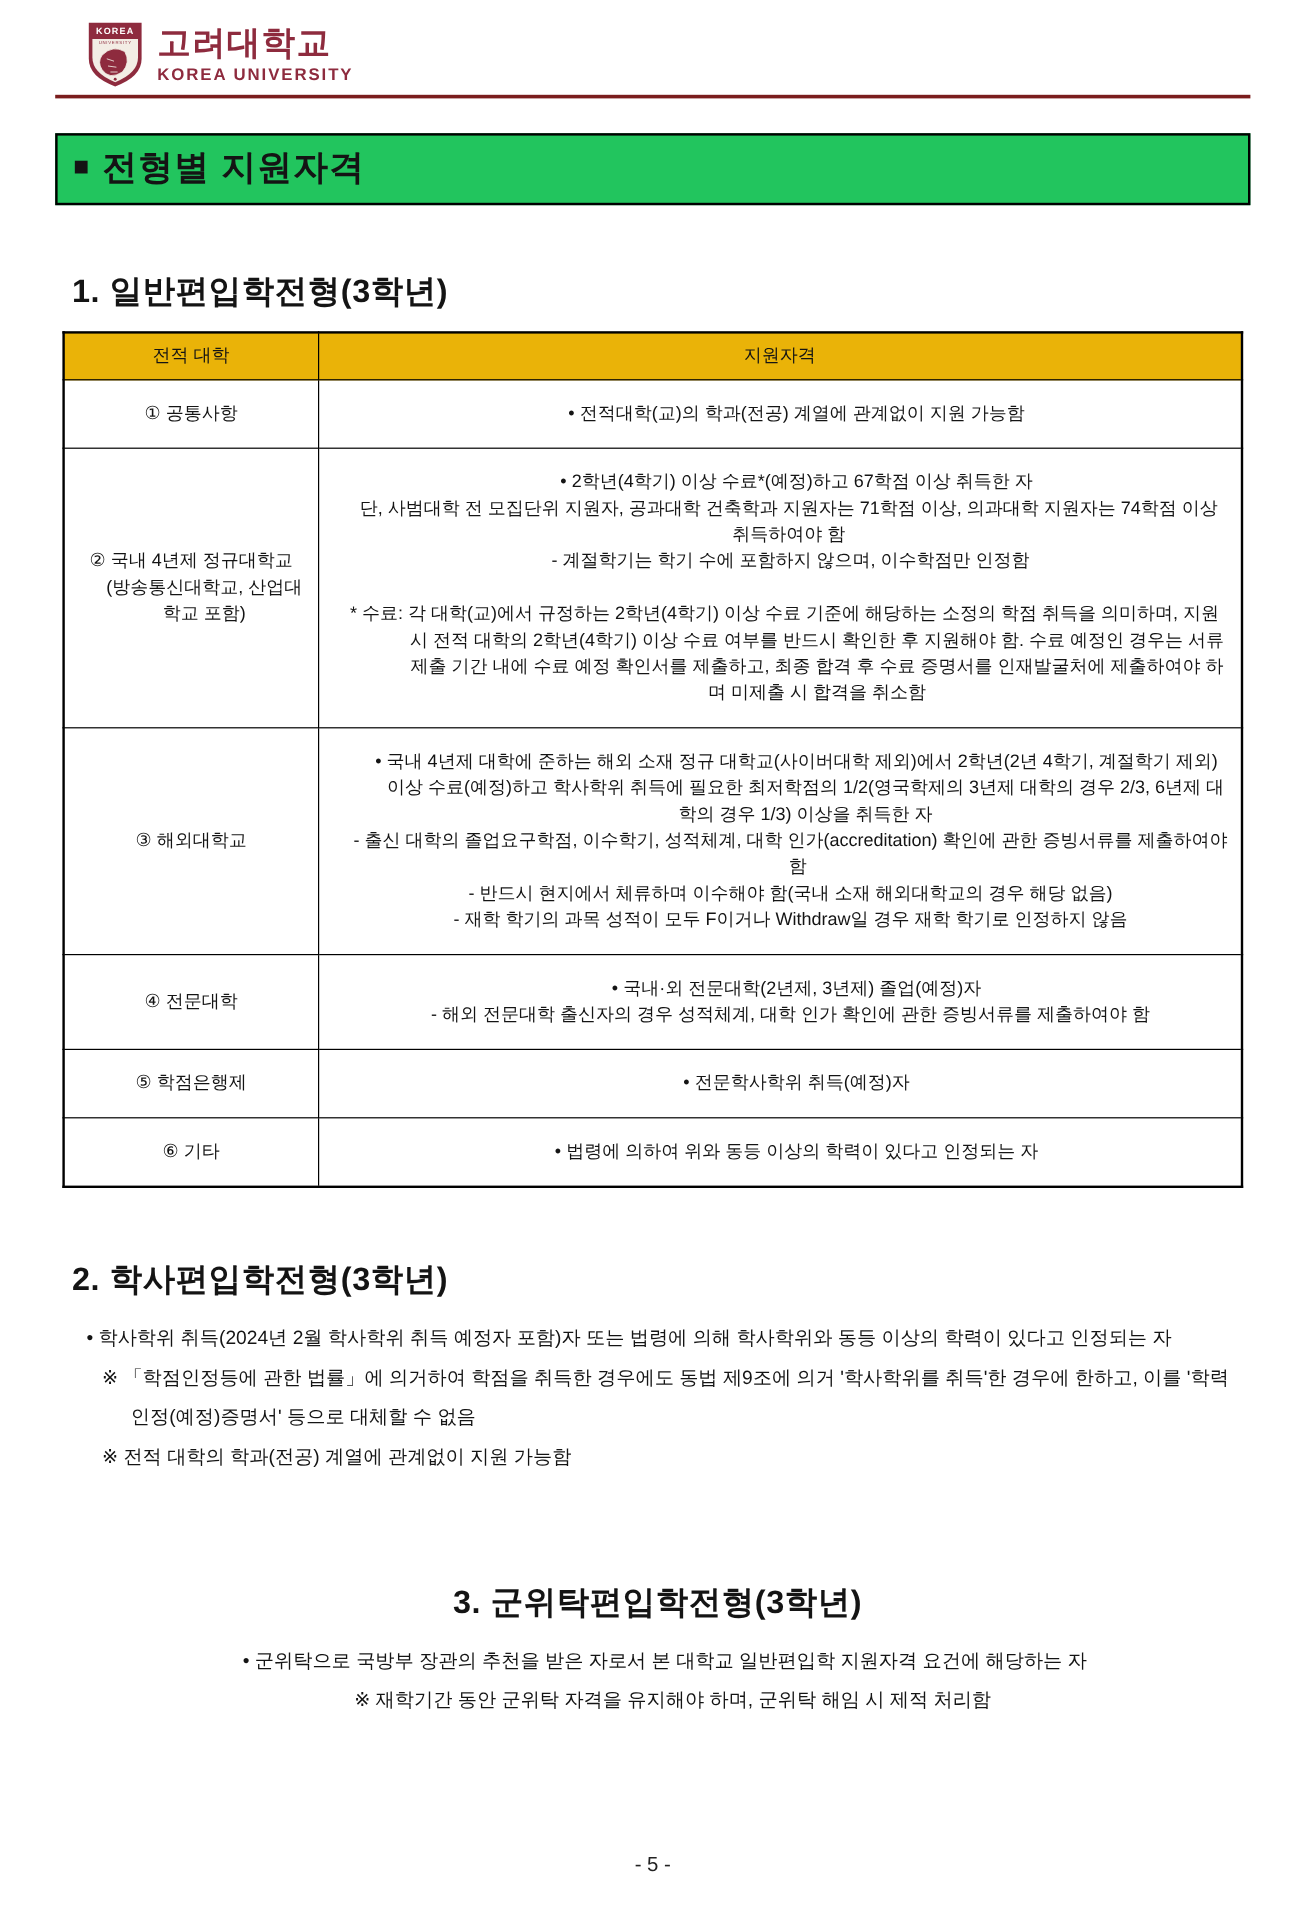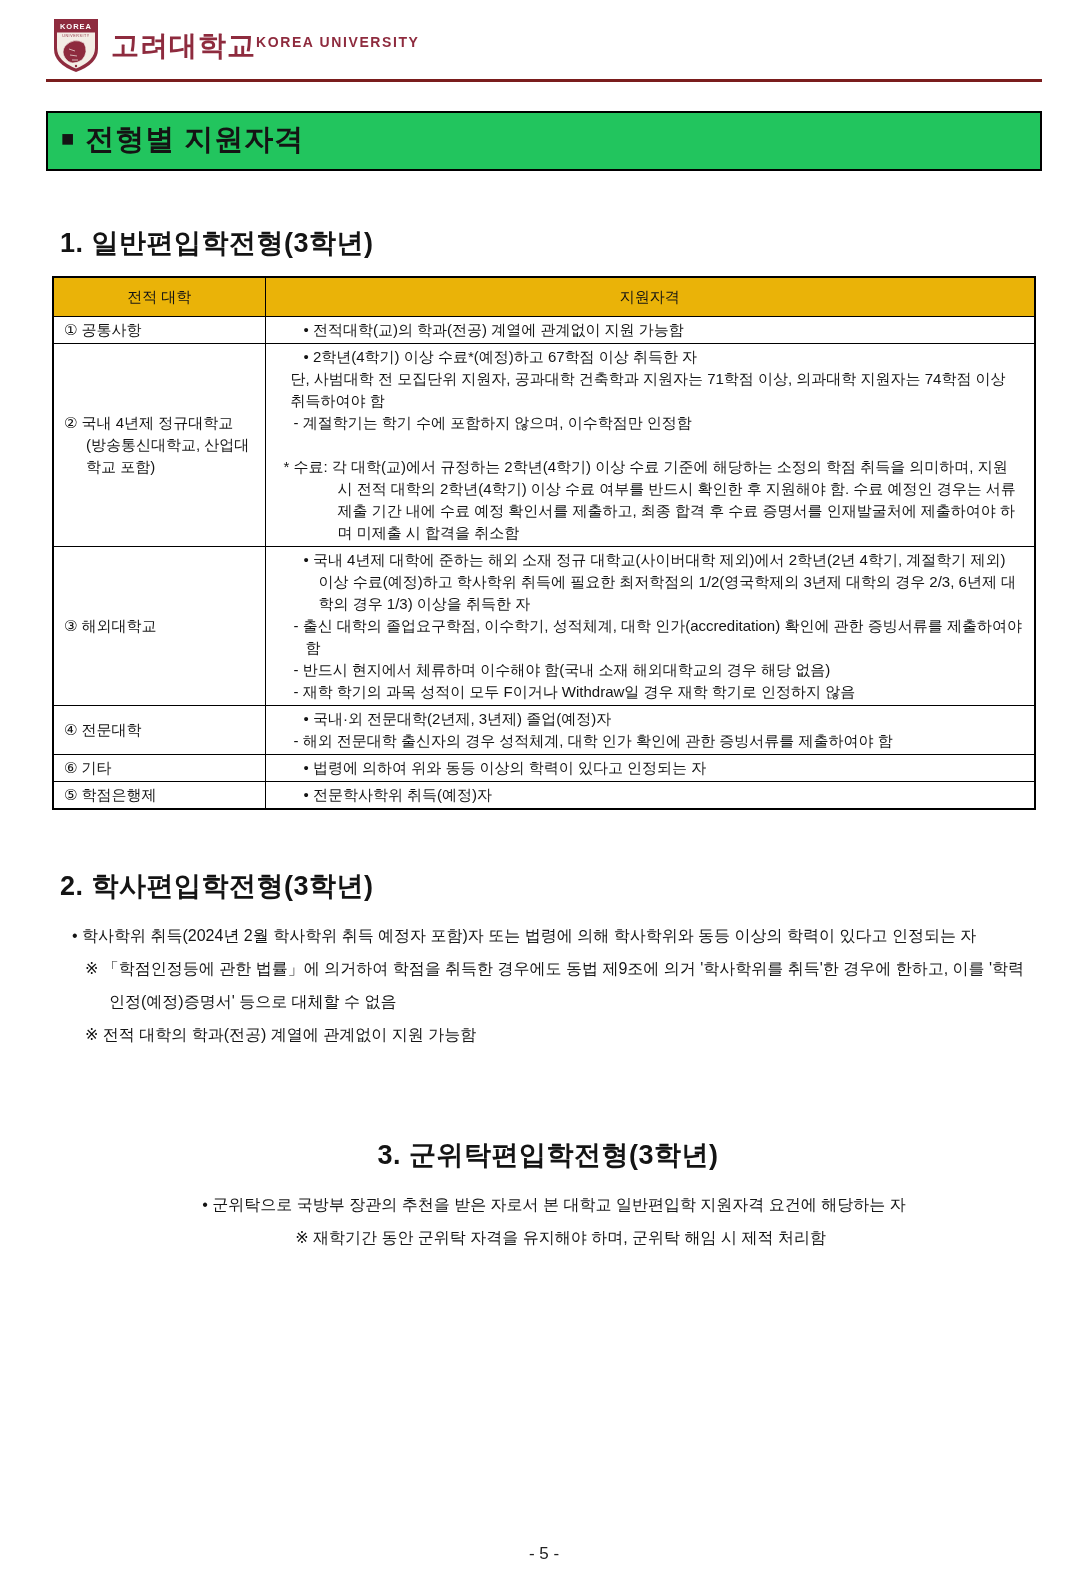--- a/index.html
+++ b/index.html
@@ -6,23 +6,23 @@
   html, body { margin: 0; padding: 0; }
   body {
     width: 1088px; height: 1590px;
     background: #ffffff;
     font-family: "Liberation Sans", "DejaVu Sans", sans-serif;
     color: #141414;
     position: relative;
   }
 
   
-  .logo-row { display: flex; align-items: center; gap: 11px; padding: 17px 0 0 52px; }
+  .logo-row { display: flex; align-items: center; gap: 11px; padding: 17px 0 0 72px; }
   .crest { width: 48px; height: 57px; flex: 0 0 auto; }
-  .logo-text { display: flex; flex-direction: row; }
+  .logo-text { display: flex; flex-direction: column; }
   .logo-ko { font-size: 28px; font-weight: bold; color: #8e2b3e; line-height: 1.05; letter-spacing: 1px; }
   .logo-en { font-size: 14px; font-weight: bold; color: #8e2b3e; letter-spacing: 1.6px; margin-top: 3px; }
   .top-rule { height: 3px; background: #7a1d1d; margin: 5px 46px 0 46px; }
 
   
   .banner {
     margin: 29px 46px 0 46px;
     border: 2px solid #000;
     background: #22c55e;
     padding: 7px 13px 9px 13px;
@@ -36,23 +36,24 @@
   .sec-heading { font-size: 27px; font-weight: bold; margin: 0 0 15px 8px; letter-spacing: 0.5px; }
   .section-1 { margin-top: 54px; }
   .section-2 { margin-top: 58px; }
   .section-3 { margin-top: 86px; text-align: center; }
 
   
   table.qual { width: 100%; border-collapse: collapse; border: 2px solid #000; table-layout: fixed; }
   table.qual th, table.qual td {
     border: 1.5px solid #000;
     font-size: 15px; line-height: 22px;
-    padding: 2px 10px;
+    padding: 17px 10px;
     vertical-align: middle;
     font-weight: normal;
+    text-align: center;
   }
   table.qual th { background: #eab308; text-align: center; padding: 8px 6px; }
   col.c1 { width: 212px; }
   td.college { padding-left: 10px; }
   td.college .hang { display: block; padding-left: 22px; text-indent: -22px; }
   .ln        { padding-left: 15px; text-indent: -15px; margin-left: 28px; }   
   .ln-cont   { padding-left: 15px; }                       
   .ln-dash   { padding-left: 30px; text-indent: -12px; }   
   .ln-note   { padding-left: 62px; text-indent: -54px; }   
   .ln-gap    { height: 22px; }
@@ -144,33 +145,33 @@
             <span class="hang">④ 전문대학</span>
           </td>
           <td>
             <div class="ln">• 국내·외 전문대학(2년제, 3년제) 졸업(예정)자</div>
             <div class="ln-dash">- 해외 전문대학 출신자의 경우 성적체계, 대학 인가 확인에 관한 증빙서류를 제출하여야 함</div>
           </td>
         </tr>
 
         <tr>
           <td class="college">
-            <span class="hang">⑥ 기타</span>
+            <span class="hang">⑤ 학점은행제</span>
           </td>
           <td>
-            <div class="ln">• 법령에 의하여 위와 동등 이상의 학력이 있다고 인정되는 자</div>
+            <div class="ln">• 전문학사학위 취득(예정)자</div>
           </td>
         </tr>
 
         <tr>
           <td class="college">
-            <span class="hang">⑤ 학점은행제</span>
+            <span class="hang">⑥ 기타</span>
           </td>
           <td>
-            <div class="ln">• 전문학사학위 취득(예정)자</div>
+            <div class="ln">• 법령에 의하여 위와 동등 이상의 학력이 있다고 인정되는 자</div>
           </td>
         </tr>
       </tbody>
     </table>
   </div>
 
   <div class="section-2">
     <div class="sec-heading">2. 학사편입학전형(3학년)</div>
     <div class="items">
       <div class="item-bullet">• 학사학위 취득(2024년 2월 학사학위 취득 예정자 포함)자 또는 법령에 의해 학사학위와 동등 이상의 학력이 있다고 인정되는 자</div>

